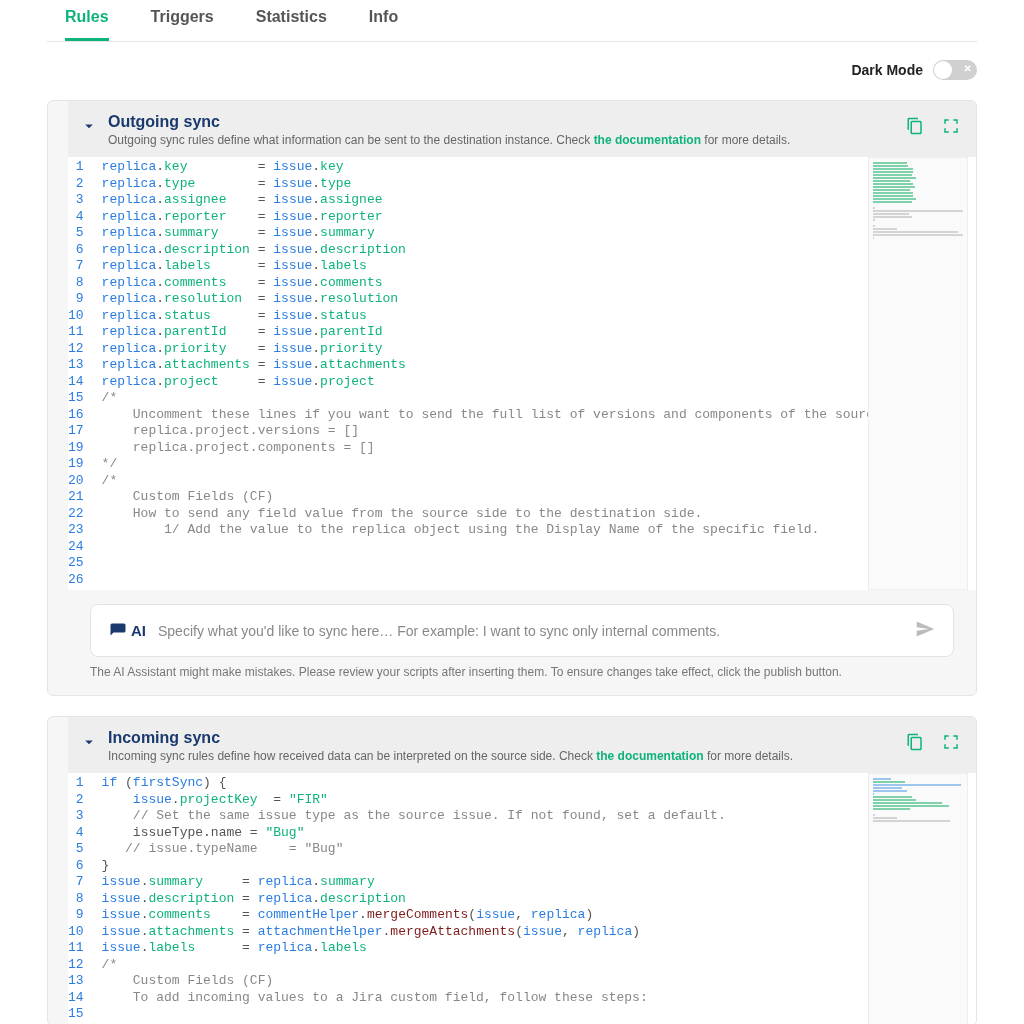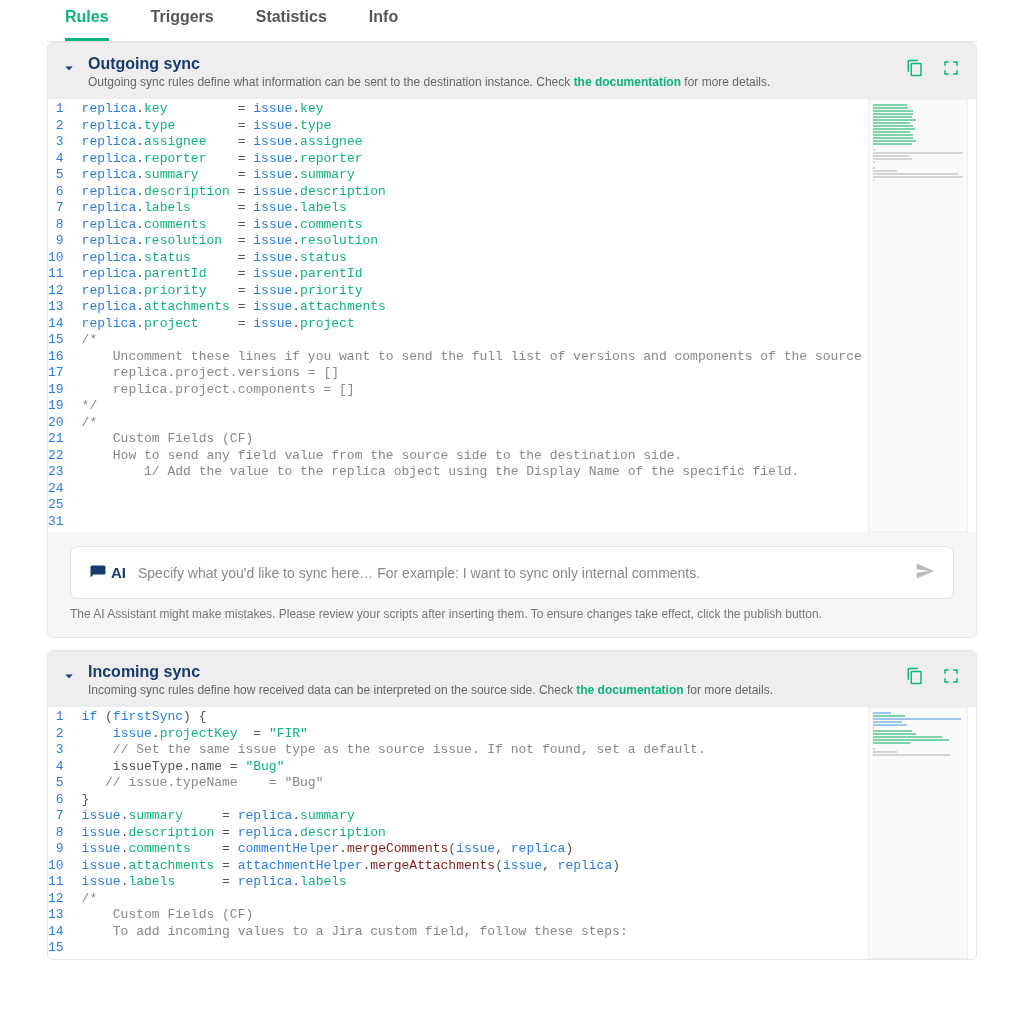--- a/index.html
+++ b/index.html
@@ -6,21 +6,21 @@
 body { font-family: -apple-system, BlinkMacSystemFont, "Segoe UI", Helvetica, Arial, sans-serif; background: #fff; color: #333; font-size: 14px; }
 .container { width: 1000px; margin: 0 auto; padding: 0 35px; }
 .tabs { display: flex; gap: 42px; border-bottom: 1px solid #e5e5e5; padding-left: 18px; }
 .tab { padding: 8px 0 12px 0; font-size: 16px; font-weight: 600; color: #555; cursor: pointer; border-bottom: 3px solid transparent; }
 .tab.active { color: #0eb37c; border-bottom-color: #0eb37c; }
 .darkmode-row { display: flex; justify-content: flex-end; align-items: center; padding: 18px 0 20px 0; gap: 10px; }
 .darkmode-label { font-weight: 700; font-size: 14px; color: #222; }
 .toggle { width: 44px; height: 20px; background: #d0d0d0; border-radius: 12px; position: relative; cursor: pointer; }
 .toggle-knob { width: 18px; height: 18px; background: #fff; border-radius: 50%; position: absolute; top: 1px; left: 1px; font-size: 9px; color: #aaa; display: flex; align-items: center; justify-content: center; }
 .toggle-x { position: absolute; right: 5px; top: 3px; color: #fff; font-size: 10px; font-weight: bold; }
-.panel { background: #f6f6f7; border-radius: 6px; margin-bottom: 12px; overflow: hidden; border: 1px solid #e5e5e5; }
+.panel { background: #f6f6f7; border-radius: 6px; margin-bottom: 20px; overflow: hidden; border: 1px solid #e5e5e5; padding-left: 20px; }
 .panel-header { display: flex; align-items: flex-start; padding: 12px 16px 10px 12px; background: #eeeeef; }
 .chevron { flex: 0 0 auto; margin-right: 10px; margin-top: 4px; cursor: pointer; }
 .chevron svg { width: 18px; height: 18px; fill: #1a3a6e; }
 .panel-titles { flex: 1; }
 .panel-title { color: #1a3a6e; font-weight: 700; font-size: 16px; }
 .panel-desc { color: #666; font-size: 12px; margin-top: 2px; }
 .panel-desc a { color: #0eb37c; text-decoration: none; font-weight: 600; }
 .panel-actions { display: flex; gap: 18px; align-items: center; margin-top: 4px; }
 .panel-actions svg { width: 18px; height: 18px; fill: #0eb37c; cursor: pointer; }
 .editor-wrap { position: relative; background: #fff; }
@@ -51,20 +51,27 @@
 <body>
 
 <div class="container">
   <div class="tabs" id="tabs">
       <div class="tab active">Rules</div>
       <div class="tab">Triggers</div>
       <div class="tab">Statistics</div>
       <div class="tab">Info</div>
     </div>
 
+  <div class="darkmode-row">
+    <span class="darkmode-label">Dark Mode</span>
+    <div class="toggle">
+      <div class="toggle-knob"></div>
+      <div class="toggle-x">✕</div>
+    </div>
+  </div>
 
   <div class="panel">
     <div class="panel-header">
       <div class="chevron">
         <svg viewBox="0 0 24 24">
             <path d="M7 10l5 5 5-5z"></path>
           </svg>
       </div>
       <div class="panel-titles">
         <div class="panel-title">Outgoing sync</div>
@@ -102,21 +109,21 @@
             <div>16</div>
             <div>17</div>
             <div>19</div>
             <div>19</div>
             <div>20</div>
             <div>21</div>
             <div>22</div>
             <div>23</div>
             <div>24</div>
             <div>25</div>
-            <div>31</div>
+            <div>26</div>
           </div>
         <div class="code" id="out-code"><div><span class="tok-obj">replica</span><span class="tok-op">.</span><span class="tok-prop">key</span><span>         </span><span class="tok-op">= </span><span class="tok-obj">issue</span><span class="tok-op">.</span><span class="tok-prop">key</span></div><div><span class="tok-obj">replica</span><span class="tok-op">.</span><span class="tok-prop">type</span><span>        </span><span class="tok-op">= </span><span class="tok-obj">issue</span><span class="tok-op">.</span><span class="tok-prop">type</span></div><div><span class="tok-obj">replica</span><span class="tok-op">.</span><span class="tok-prop">assignee</span><span>    </span><span class="tok-op">= </span><span class="tok-obj">issue</span><span class="tok-op">.</span><span class="tok-prop">assignee</span></div><div><span class="tok-obj">replica</span><span class="tok-op">.</span><span class="tok-prop">reporter</span><span>    </span><span class="tok-op">= </span><span class="tok-obj">issue</span><span class="tok-op">.</span><span class="tok-prop">reporter</span></div><div><span class="tok-obj">replica</span><span class="tok-op">.</span><span class="tok-prop">summary</span><span>     </span><span class="tok-op">= </span><span class="tok-obj">issue</span><span class="tok-op">.</span><span class="tok-prop">summary</span></div><div><span class="tok-obj">replica</span><span class="tok-op">.</span><span class="tok-prop">description</span><span> </span><span class="tok-op">= </span><span class="tok-obj">issue</span><span class="tok-op">.</span><span class="tok-prop">description</span></div><div><span class="tok-obj">replica</span><span class="tok-op">.</span><span class="tok-prop">labels</span><span>      </span><span class="tok-op">= </span><span class="tok-obj">issue</span><span class="tok-op">.</span><span class="tok-prop">labels</span></div><div><span class="tok-obj">replica</span><span class="tok-op">.</span><span class="tok-prop">comments</span><span>    </span><span class="tok-op">= </span><span class="tok-obj">issue</span><span class="tok-op">.</span><span class="tok-prop">comments</span></div><div><span class="tok-obj">replica</span><span class="tok-op">.</span><span class="tok-prop">resolution</span><span>  </span><span class="tok-op">= </span><span class="tok-obj">issue</span><span class="tok-op">.</span><span class="tok-prop">resolution</span></div><div><span class="tok-obj">replica</span><span class="tok-op">.</span><span class="tok-prop">status</span><span>      </span><span class="tok-op">= </span><span class="tok-obj">issue</span><span class="tok-op">.</span><span class="tok-prop">status</span></div><div><span class="tok-obj">replica</span><span class="tok-op">.</span><span class="tok-prop">parentId</span><span>    </span><span class="tok-op">= </span><span class="tok-obj">issue</span><span class="tok-op">.</span><span class="tok-prop">parentId</span></div><div><span class="tok-obj">replica</span><span class="tok-op">.</span><span class="tok-prop">priority</span><span>    </span><span class="tok-op">= </span><span class="tok-obj">issue</span><span class="tok-op">.</span><span class="tok-prop">priority</span></div><div><span class="tok-obj">replica</span><span class="tok-op">.</span><span class="tok-prop">attachments</span><span> </span><span class="tok-op">= </span><span class="tok-obj">issue</span><span class="tok-op">.</span><span class="tok-prop">attachments</span></div><div><span class="tok-obj">replica</span><span class="tok-op">.</span><span class="tok-prop">project</span><span>     </span><span class="tok-op">= </span><span class="tok-obj">issue</span><span class="tok-op">.</span><span class="tok-prop">project</span></div><div><span></span></div><div><span class="tok-comment">/*</span></div><div><span class="tok-comment">    Uncomment these lines if you want to send the full list of versions and components of the source project.</span></div><div><span class="tok-comment">    replica.project.versions = []</span></div><div><span class="tok-comment">    replica.project.components = []</span></div><div><span class="tok-comment">*/</span></div><div><span></span></div><div><span class="tok-comment">/*</span></div><div><span class="tok-comment">    Custom Fields (CF)</span></div><div><span class="tok-comment">    How to send any field value from the source side to the destination side.</span></div><div><span class="tok-comment">        1/ Add the value to the replica object using the Display Name of the specific field.</span></div><div><span class="tok-comment"> </span></div></div>
       </div>
       <div class="minimap" id="out-mm">
           <div class="mm-line mm-g" style="width: 34.1px;"></div>
           <div class="mm-line mm-g" style="width: 35.2px;"></div>
           <div class="mm-line mm-g" style="width: 39.6px;"></div>
           <div class="mm-line mm-g" style="width: 39.6px;"></div>
           <div class="mm-line mm-g" style="width: 38.5px;"></div>
           <div class="mm-line mm-g" style="width: 42.9px;"></div>

